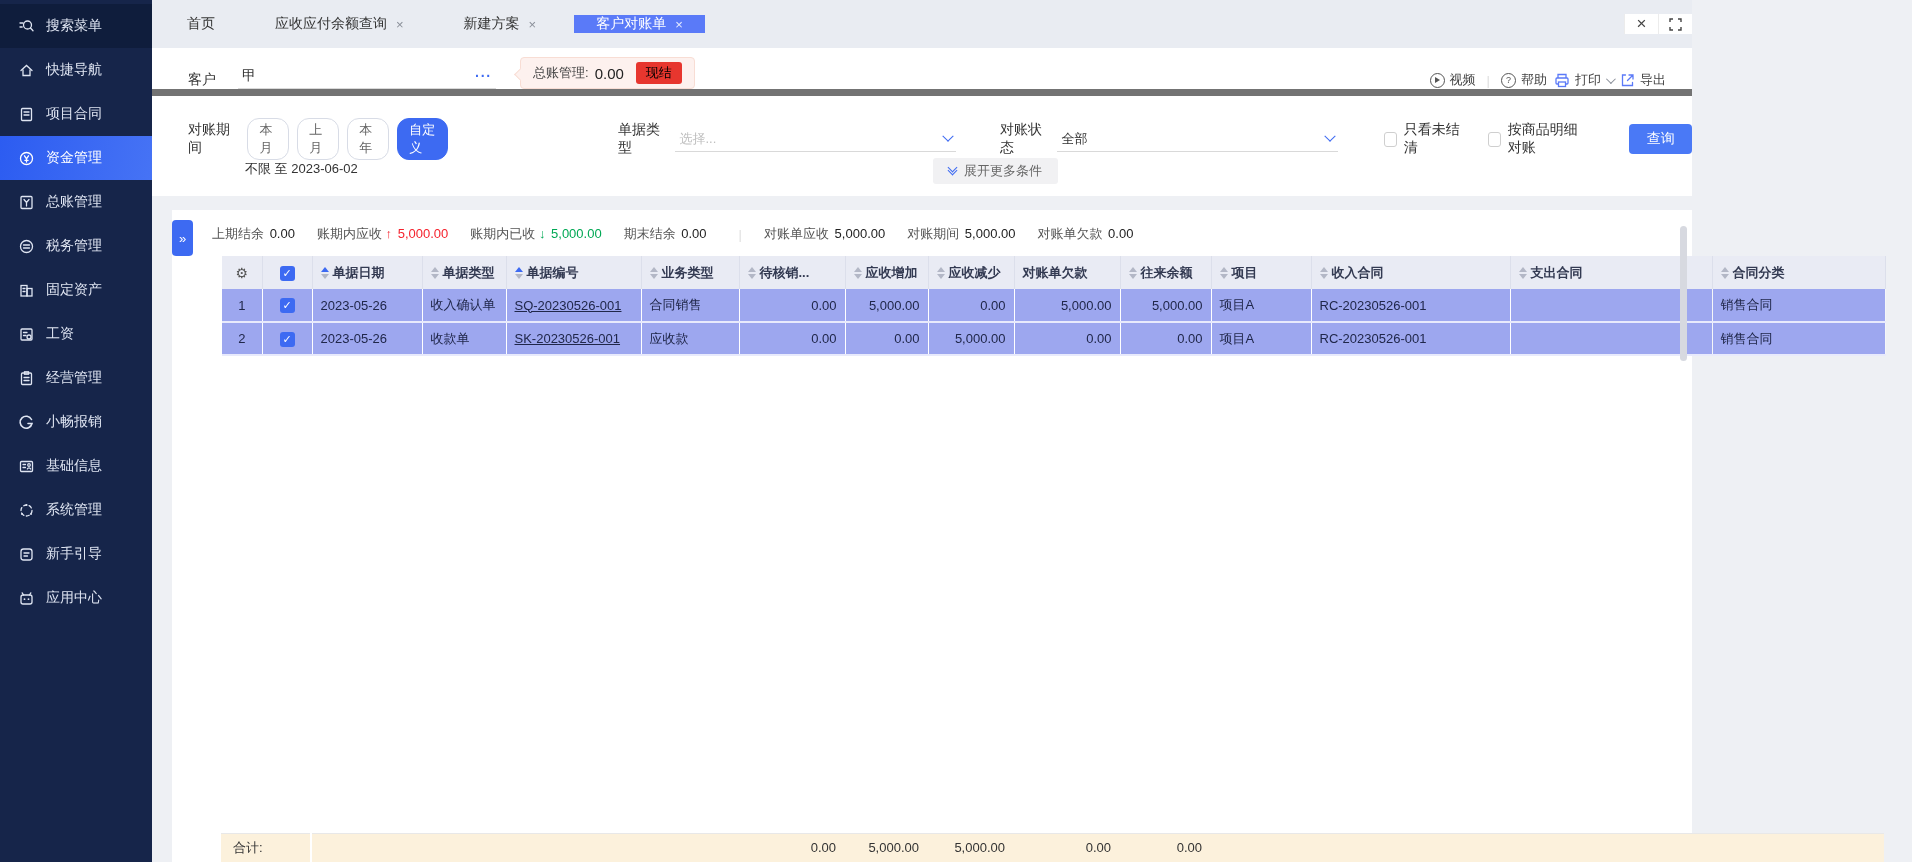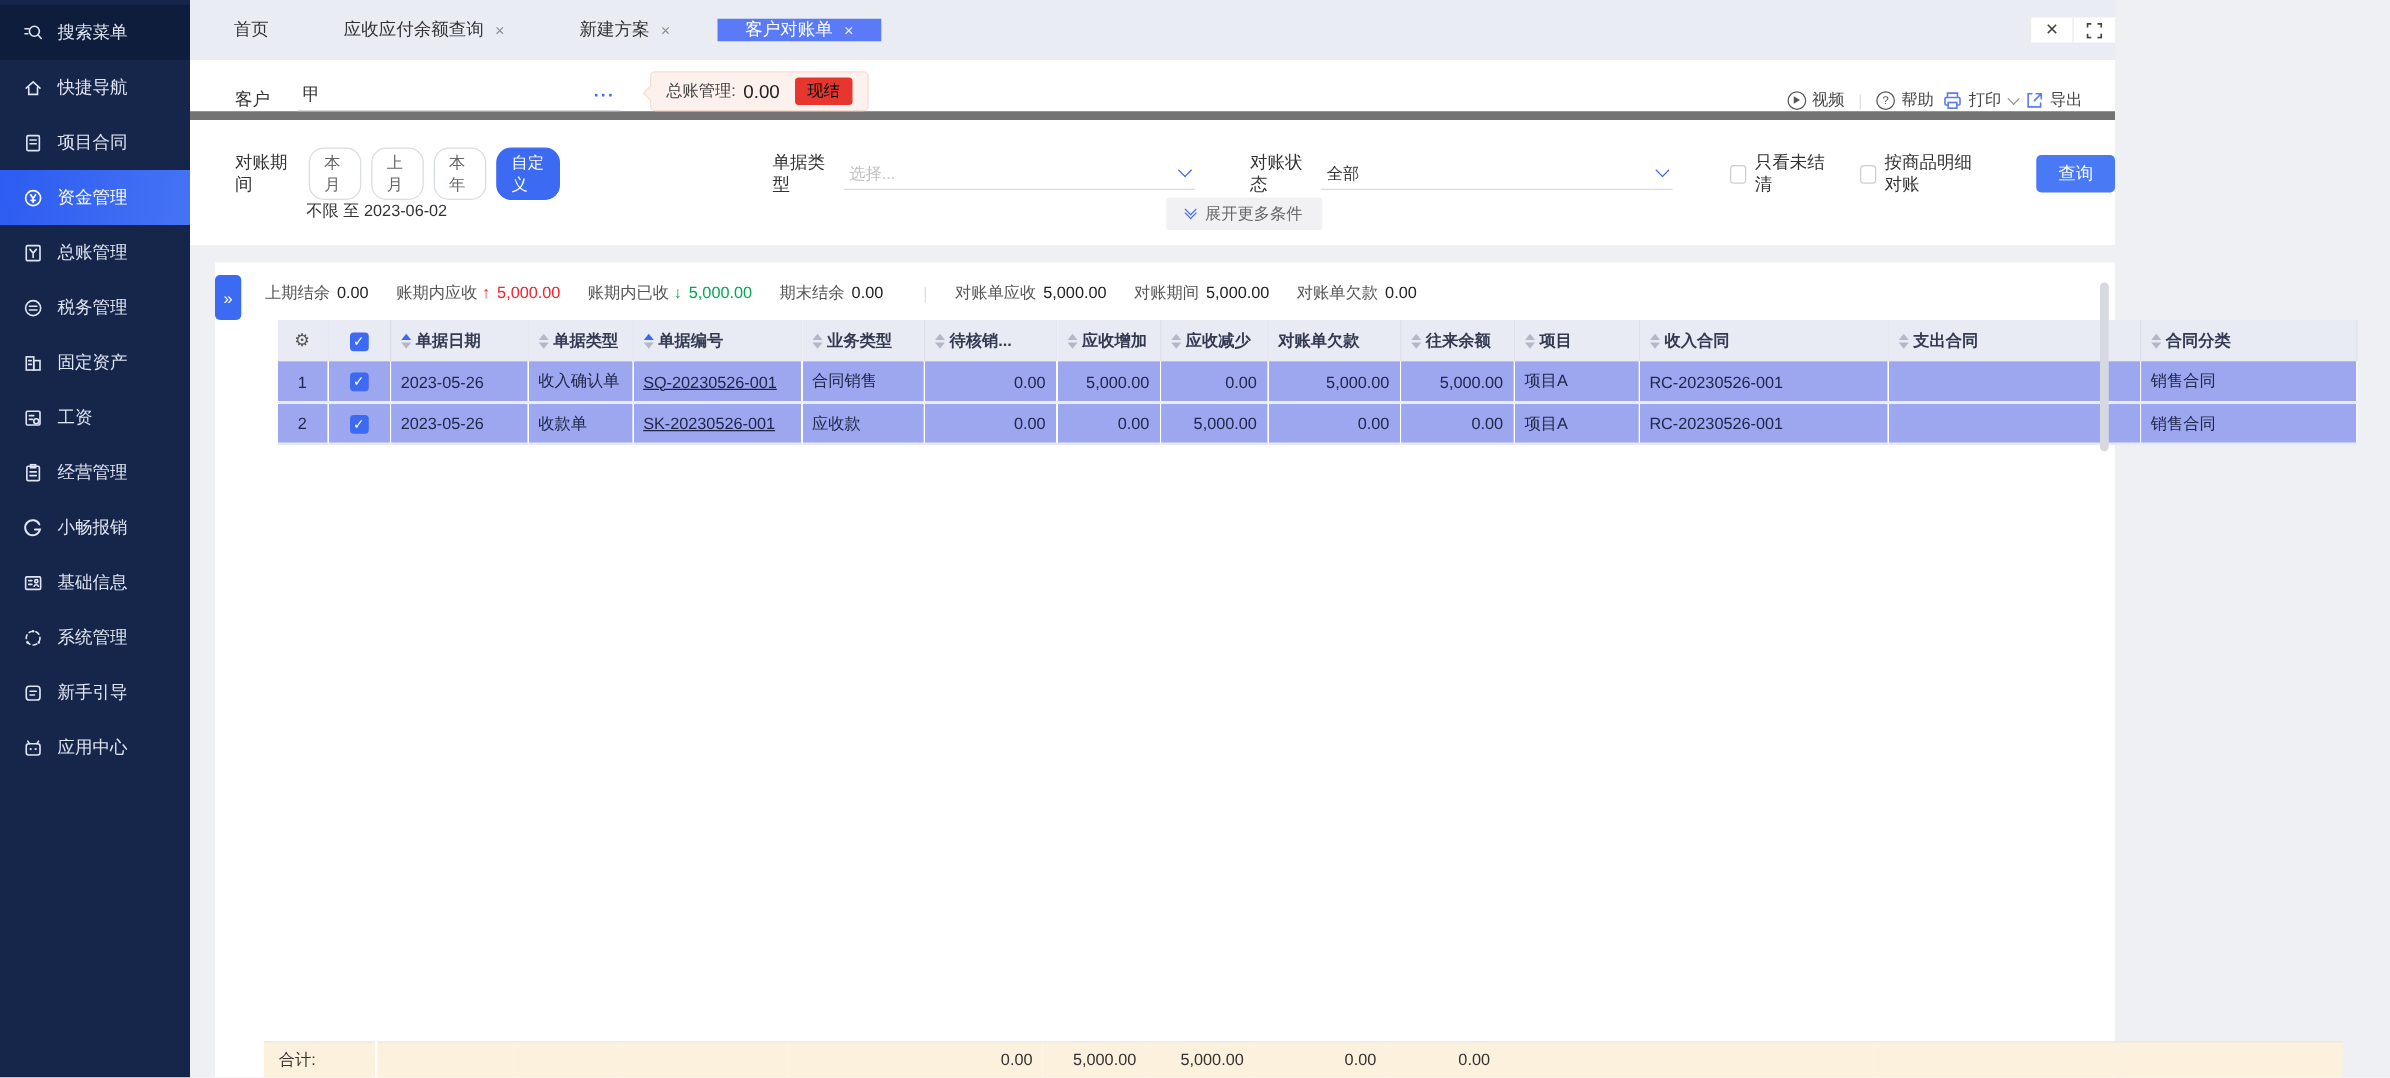--- a/index.html
+++ b/index.html
@@ -83,21 +83,21 @@
   .grid .link { text-decoration:underline; cursor:pointer; }
   .sort { display:inline-flex; flex-direction:column; gap:2px; flex:none; }
   .sort i { width:0; height:0; border-left:4px solid transparent; border-right:4px solid transparent; display:block; }
   .sort .up { border-bottom:5px solid #b3b7c6; }
   .sort .dn { border-top:5px solid #b3b7c6; }
   .sort.asc .up { border-bottom-color:#3d6af2; }
   .cb-check { width:15px; height:15px; background:#3d6af2; border-radius:3px; color:#fff; font-size:11px; display:inline-flex; align-items:center; justify-content:center; cursor:pointer; }
   .gear { color:#555; font-size:14px; cursor:pointer; }
 
   
-  table.foot { margin-top:auto; margin-left:39px; border-collapse:collapse; table-layout:fixed; width:1663px; flex:none; }
+  table.foot { margin-top:auto; margin-left:49px; border-collapse:collapse; table-layout:fixed; width:1663px; flex:none; }
   .foot td { height:29px; background:#fcf1dc; border-top:1px solid #e8e8e8; font-size:13px; color:#333; padding:0 8px; white-space:nowrap; }
   .foot td.lbl { border-right:2px solid #fff; padding-left:12px; }
   .foot td.num { text-align:right; }
 
   .vscroll { position:absolute; right:5px; top:16px; width:7px; height:135px; background:#d7d9e0; border-radius:4px; cursor:pointer; }
 </style>
 </head>
 <body>
 
 <div class="app">

